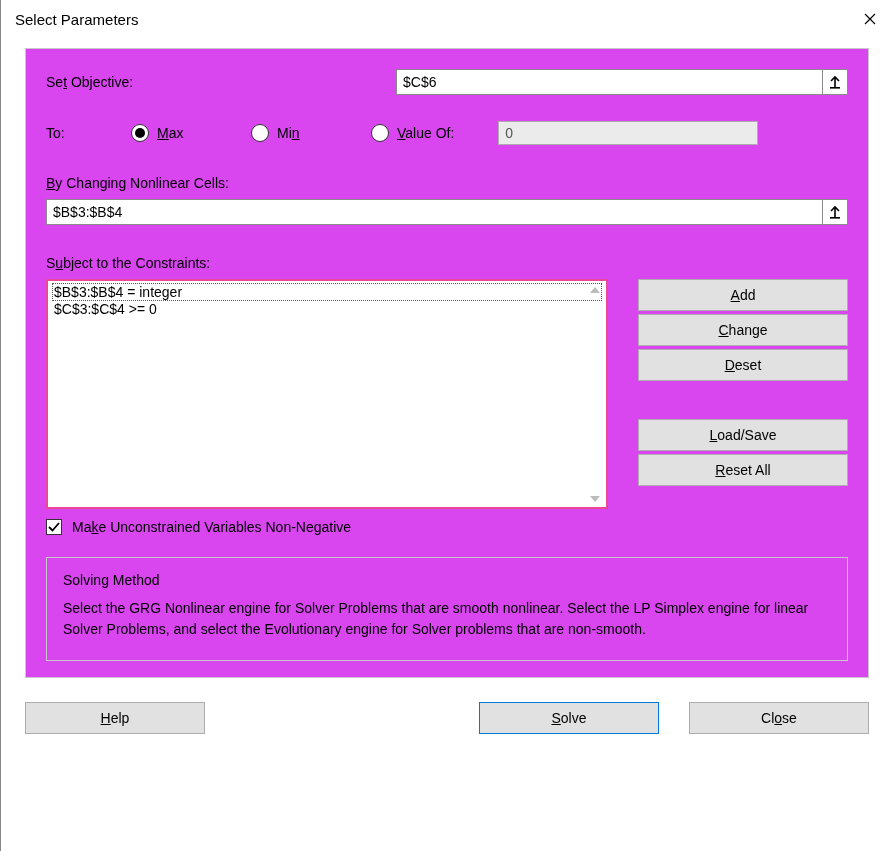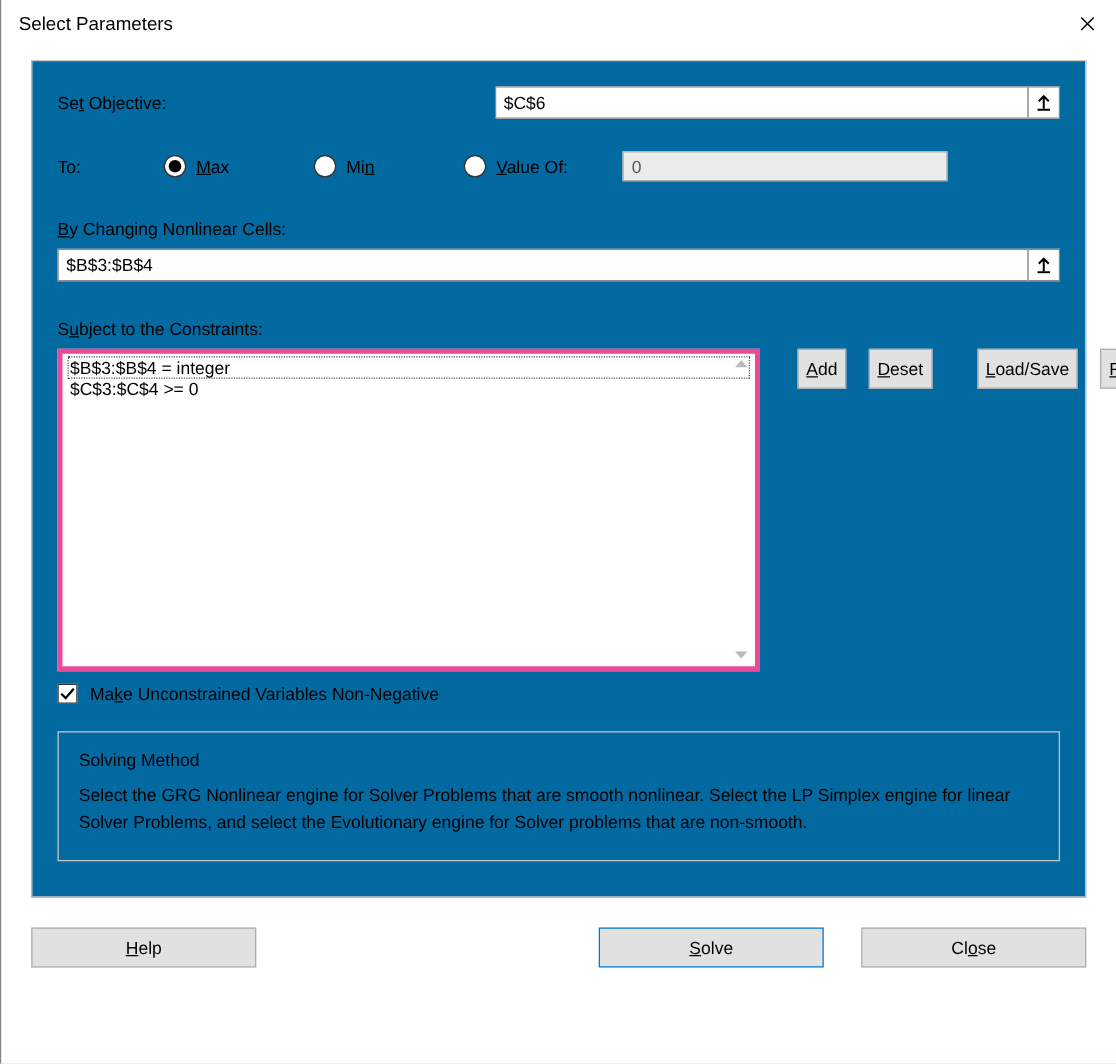--- a/index.html
+++ b/index.html
@@ -28,24 +28,24 @@
   }
   .titlebar .title { font-size: 15px; }
   .titlebar .close {
     width: 46px; height: 32px;
     display:flex; align-items:center; justify-content:center;
     font-size: 16px;
     color:#000;
     cursor:pointer;
   }
   .body {
-    background:#0369a1;
+    background:#d946ef;
     margin: 10px 24px 14px 24px;
     border: 1px solid #c8c8c8;
-    padding: 20px 20px 28px 20px;
+    padding: 20px 20px 16px 20px;
   }
   .row { display:flex; align-items:center; }
   .label { font-size:14px; }
   .u { text-decoration: underline; }
   .objective-row { margin-bottom: 26px; }
   .objective-row .label { width: 350px; }
   .input {
     background:#fff;
     border:1px solid #8a8a8a;
     height:26px;
@@ -87,39 +87,39 @@
   }
 
   .changing-label { margin-bottom:8px; }
   .changing-row { margin-bottom:30px; }
   .changing-input { flex:1; border-right:none;}
   
   .constraints-label { margin-bottom:8px; }
   .constraints-area { display:flex; gap:30px; margin-bottom:10px;}
   .constraints-list {
     flex:1;
-    height: 258px;
+    height: 230px;
     background:#fff;
-    border:4px solid #ec4899;
+    border:2px solid #ec4899;
     padding:2px 4px;
     position:relative;
     overflow:hidden;
   }
   .constraints-list .item {
     padding: 0px 2px;
     font-size:14px;
     cursor:default;
   }
   .constraints-list .item.sel {
     border: 1px dotted #555;
     padding: 0 1px;
   }
   .scroll-hints { position:absolute; right:2px; top:0; bottom:0; width:18px; display:flex; flex-direction:column; justify-content:space-between; color:#bbb; font-size:10px; pointer-events:none;}
   .scroll-hints .caret { text-align:center; padding:3px 0;}
-  .button-col { width:210px; display:flex; flex-direction:row; gap:18px;}
+  .button-col { width:210px; display:flex; flex-direction:column; gap:3px;}
   .btn {
     height:32px;
     border:1px solid #adadad;
     background:#e1e1e1;
     font-size:14px;
     font-family:inherit;
     cursor:pointer;
     display:flex; align-items:center; justify-content:center;
   }
   .gap-block { height: 32px; }
@@ -239,20 +239,23 @@
                 <path d="M0 0 L5 6 L10 0 Z" fill="#bbb"></path>
               </svg>
           </div>
         </div>
       </div>
       <div class="button-col">
         <button class="btn">
             <span class="nowrap"><span class="u">A</span><span>dd</span></span>
           </button>
         <button class="btn">
+            <span class="nowrap"><span class="u">C</span><span>hange</span></span>
+          </button>
+        <button class="btn">
             <span class="nowrap"><span class="u">D</span><span>eset</span></span>
           </button>
         <div class="gap-block"></div>
         <button class="btn">
             <span class="nowrap"><span class="u">L</span><span>oad/Save</span></span>
           </button>
         <button class="btn">
             <span class="nowrap"><span class="u">R</span><span>eset All</span></span>
           </button>
       </div>

